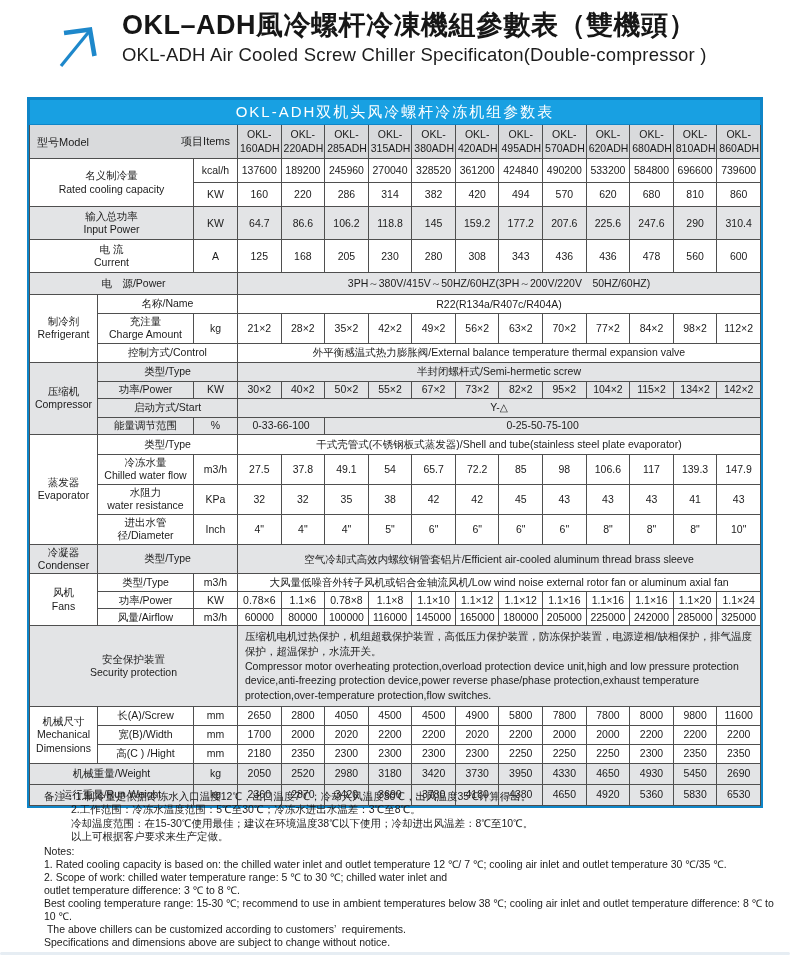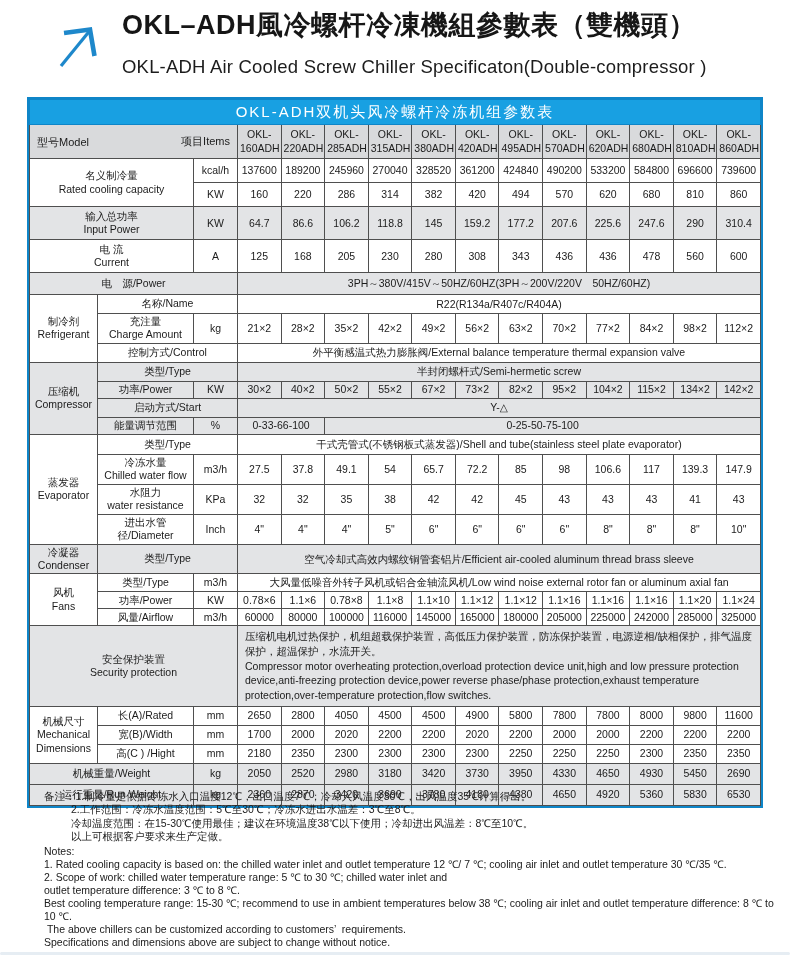--- a/index.html
+++ b/index.html
@@ -7,21 +7,21 @@
     --gray:#e3e4e6; --hdrgray:#d9dadc; --line:#4f4f4f; --ink:#1b1b1b;
   }
   *{box-sizing:border-box; margin:0; padding:0;}
   body{background:#fff; font-family:"Liberation Sans", sans-serif;}
   .page{position:relative; width:790px; height:963px; background:#ffffff; overflow:hidden;}
 
   
   .hd{position:absolute; left:50px; top:10px; display:flex; align-items:flex-start;}
   .logo{margin-top:6px; margin-right:14px;}
   .titles .t-zh{font-size:27px; font-weight:700; color:#161616; letter-spacing:.5px; line-height:1.15;}
-  .titles .t-en{font-size:18.5px; color:#1c1c1c; margin-top:15px; letter-spacing:.2px;}
+  .titles .t-en{font-size:18.5px; color:#1c1c1c; margin-top:3px; letter-spacing:.2px;}
 
   
   .tablewrap{position:absolute; left:27px; top:97px; width:736px; border:2px solid var(--tblborder); background:#fff;}
   table{width:100%; border-collapse:collapse; table-layout:fixed;}
   td{border:1px solid var(--line); font-size:10.5px; color:var(--ink); text-align:center;
      vertical-align:middle; padding:1px 2px; line-height:1.22; white-space:pre-line; overflow:hidden;}
   tr.bannerrow td{background:var(--banner); color:#fff; font-size:15px; letter-spacing:2px;
      border-color:var(--tblborder); font-weight:500;}
   tr.hdr td{background:var(--hdrgray);}
   tr.g td{background:var(--gray);}
@@ -341,21 +341,21 @@
           </tr>
           <tr class="g" style="height: 72px;">
             <td colspan="3" class="lab">安全保护装置
 Security protection</td>
             <td colspan="12" class="sec">压缩机电机过热保护，机组超载保护装置，高低压力保护装置，防冻保护装置，电源逆相/缺相保护，排气温度保护，超温保护，水流开关。
 Compressor motor overheating protection,overload protection device unit,high and low pressure protection device,anti-freezing protection device,power reverse phase/phase protection,exhaust temperature protection,over-temperature protection,flow switches.</td>
           </tr>
           <tr class="w" style="height: 19px;">
             <td rowspan="3" class="grp">机械尺寸
 Mechanical Dimensions</td>
-            <td class="lab">长(A)/Rated</td>
+            <td class="lab">长(A)/Screw</td>
             <td class="unit">mm</td>
             <td class="val">2650</td>
             <td class="val">2800</td>
             <td class="val">4050</td>
             <td class="val">4500</td>
             <td class="val">4500</td>
             <td class="val">4900</td>
             <td class="val">5800</td>
             <td class="val">7800</td>
             <td class="val">7800</td>

